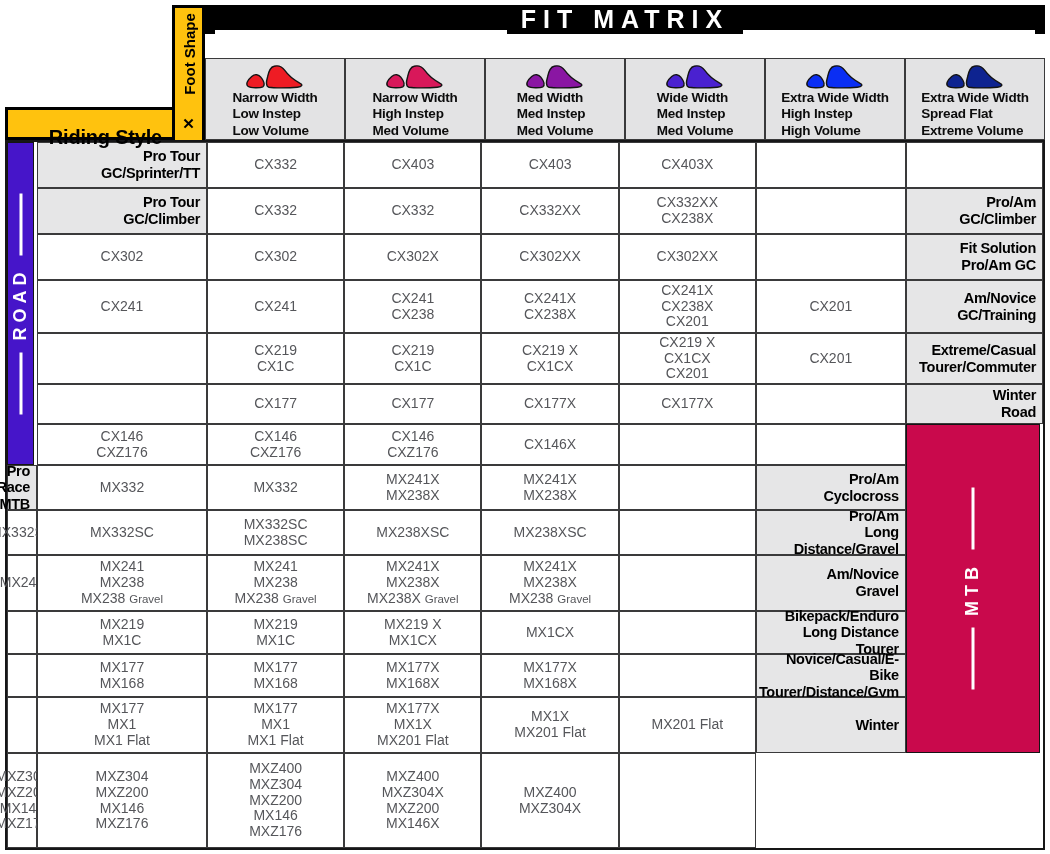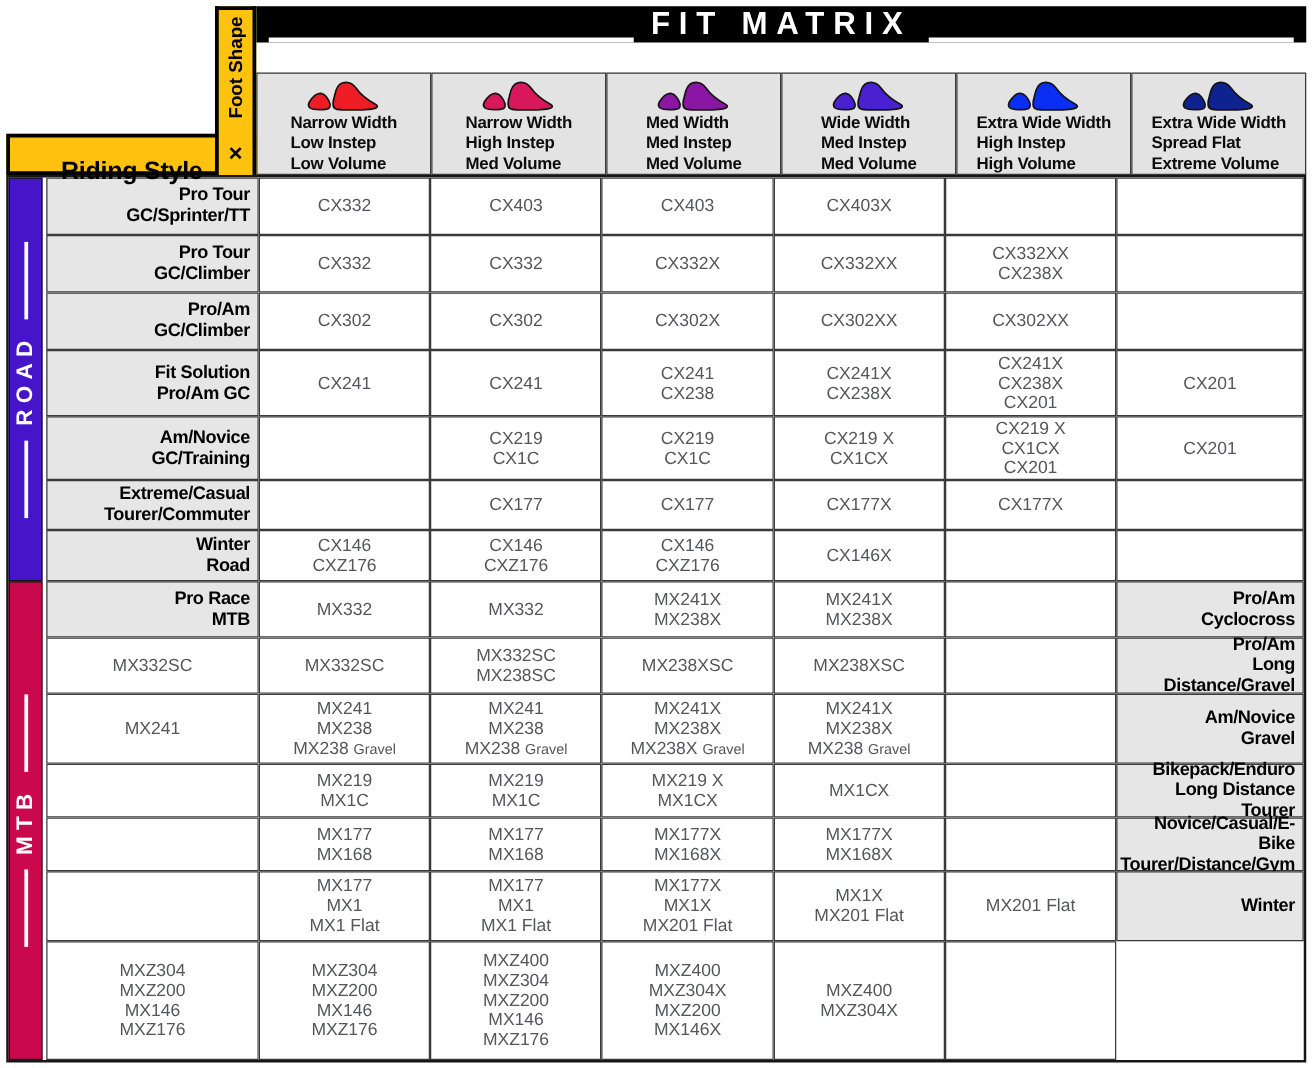--- a/index.html
+++ b/index.html
@@ -172,23 +172,20 @@
         <div>Pro Tour</div>
         <div>GC/Climber</div>
       </div>
       <div class="cell">
         <div>CX332</div>
       </div>
       <div class="cell">
         <div>CX332</div>
       </div>
       <div class="cell">
-        <div>CX332X</div>
-      </div>
-      <div class="cell">
         <div>CX332XX</div>
       </div>
       <div class="cell">
         <div>CX332XX</div>
         <div>CX238X</div>
       </div>
       <div class="cell"></div>
       <div class="lab">
         <div>Pro/Am</div>
         <div>GC/Climber</div>

